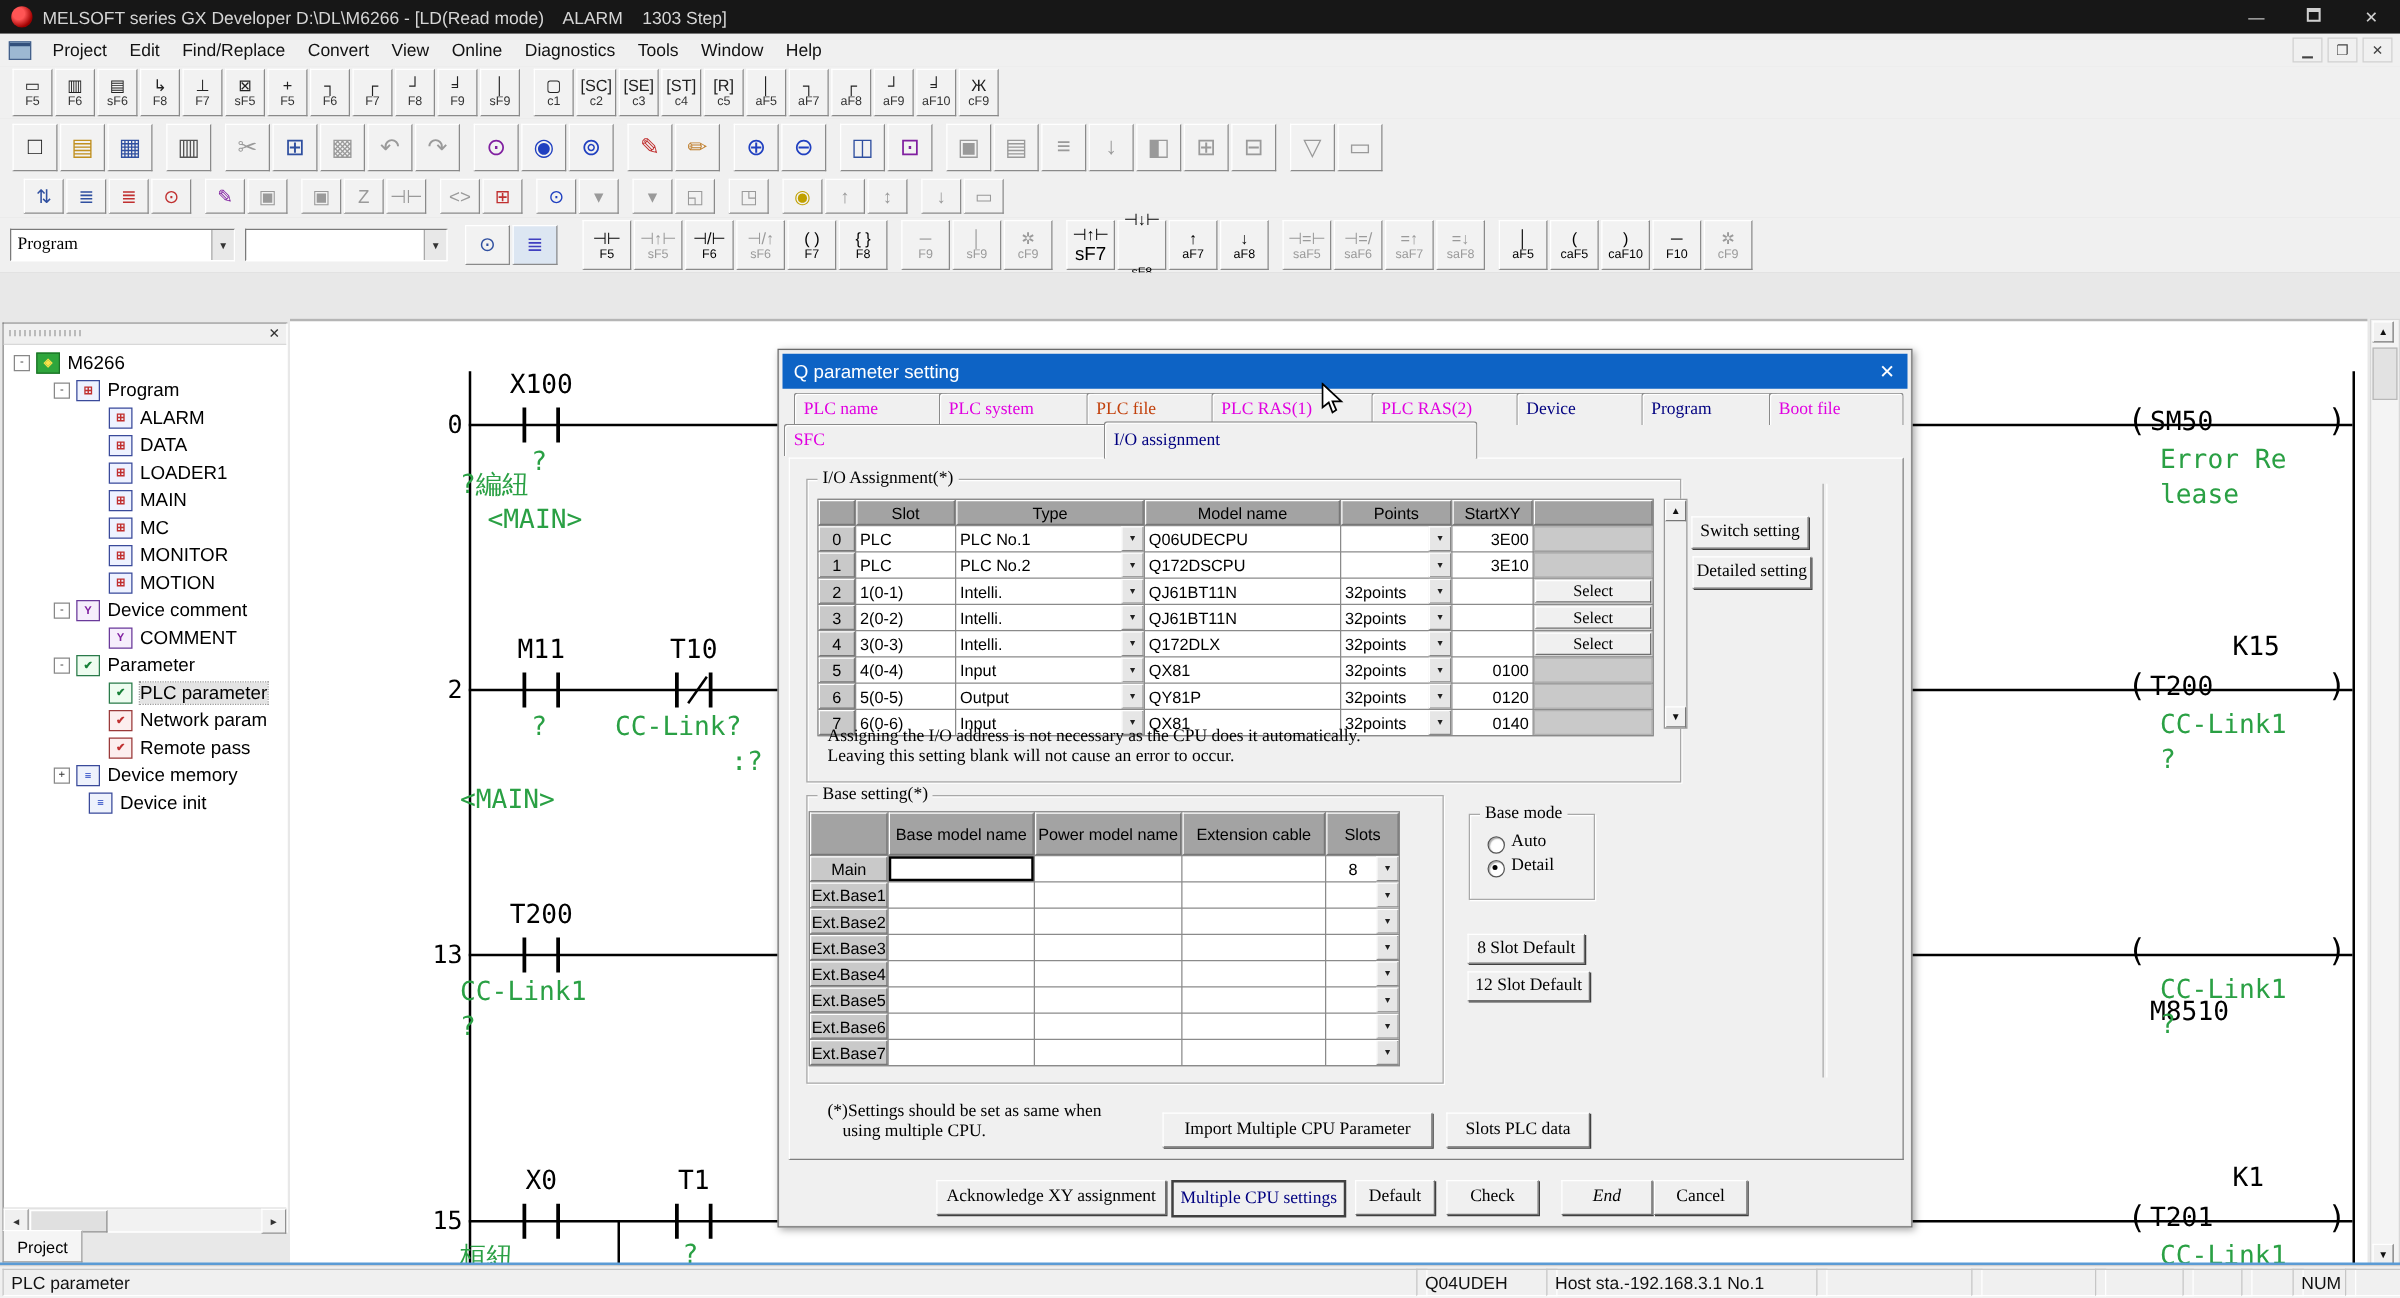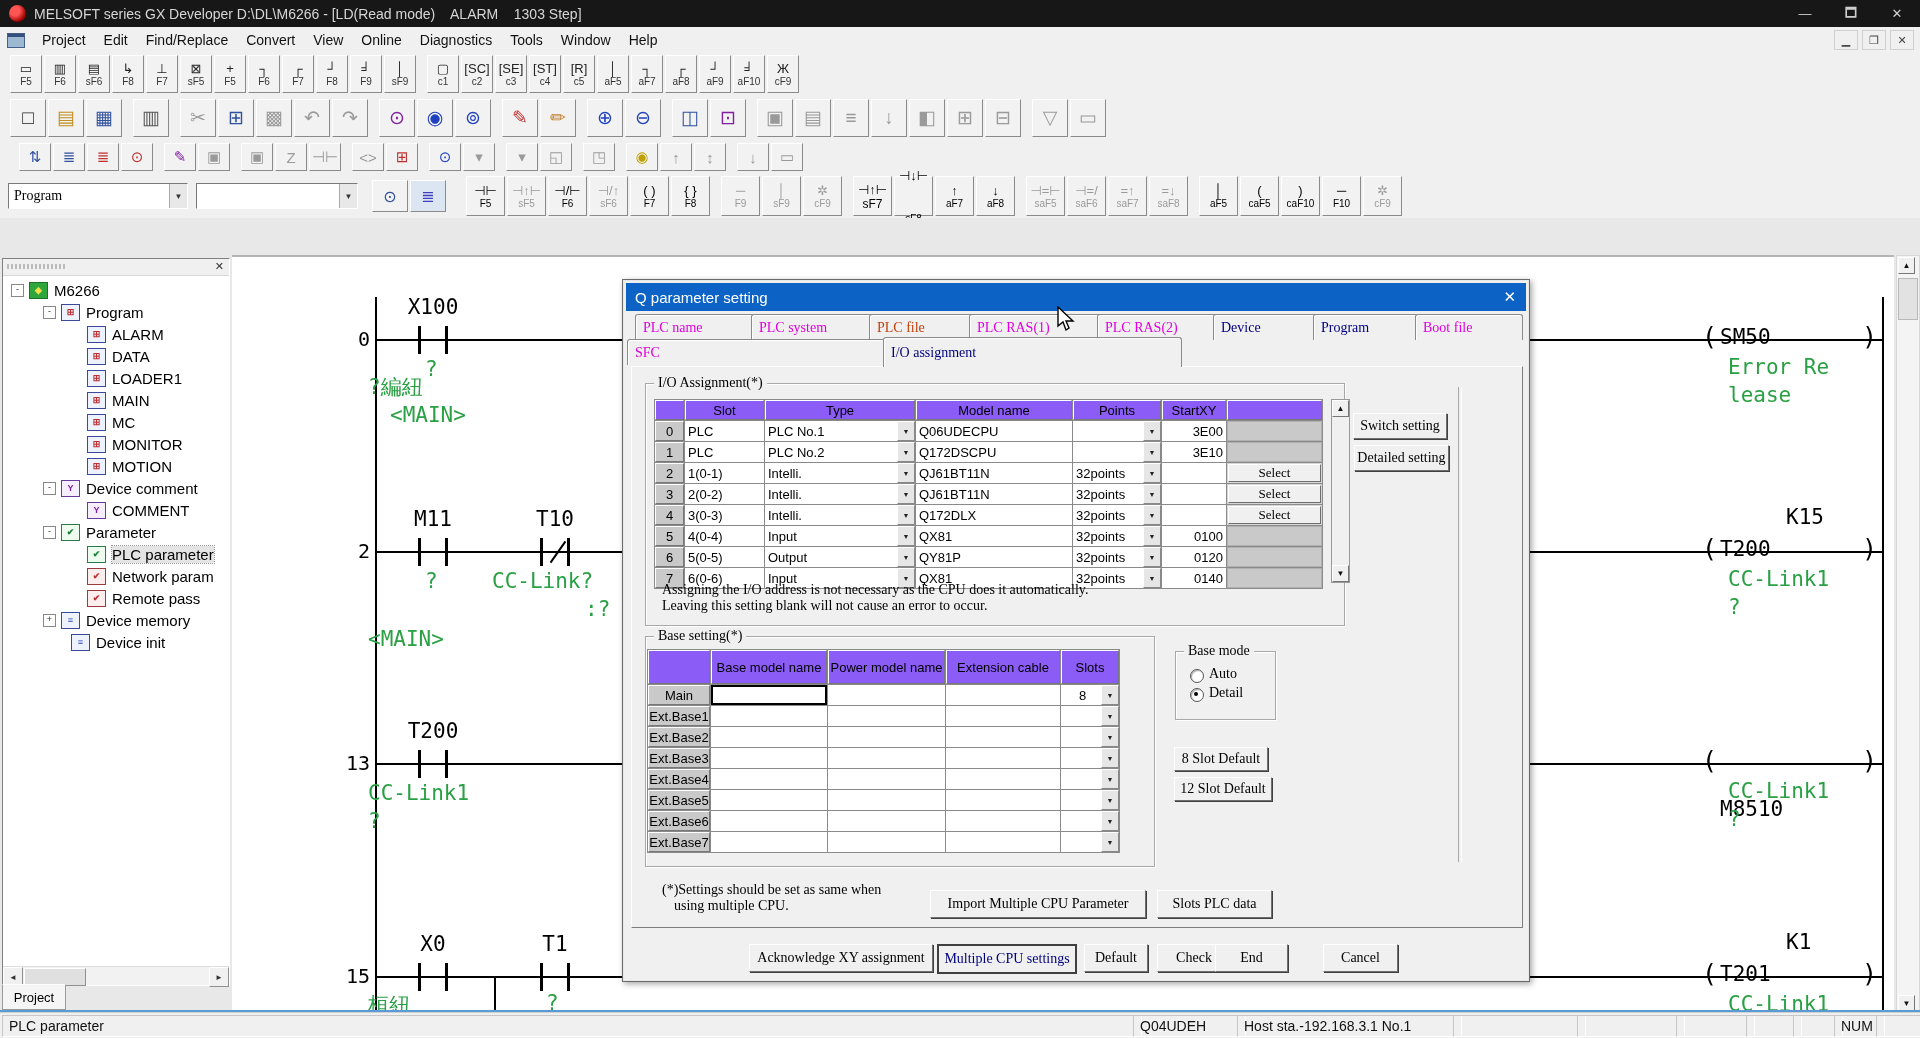--- a/index.html
+++ b/index.html
@@ -118,21 +118,21 @@
   .dbtn{position:absolute;background:#f0f0f0;border:1px solid;border-color:#fff #6f6f6f #6f6f6f #fff;
         box-shadow:1px 1px 0 #404040;display:flex;align-items:center;justify-content:center;
         font-family:"Liberation Serif",serif;font-size:14px;color:#000;}
   .dbtn-accent{border:2px solid #404040;box-shadow:none;color:#000080;}
   .note{position:absolute;font-family:"Liberation Serif",serif;font-size:14px;color:#000;white-space:pre;}
 
   
   #io-table{position:absolute;left:22px;top:32px;display:grid;
             grid-template-columns:29px 79px 150px 156px 88px 64px 95px;gap:1px;background:#8a8a8a;
             border:1px solid #8a8a8a;font-size:13px;}
-  .hc{background:#8b5cf6;display:flex;align-items:center;justify-content:center;height:20px;
+  .hc{background:#a3a3a3;display:flex;align-items:center;justify-content:center;height:20px;
       border-top:1px solid #fff;border-left:1px solid #fff;border-bottom:1px solid #777;border-right:1px solid #777;
       box-sizing:border-box;}
   .idxc{background:#c9c9c9;display:flex;align-items:center;justify-content:center;height:20px;
         border-top:1px solid #fff;border-left:1px solid #fff;border-bottom:1px solid #777;border-right:1px solid #777;
         box-sizing:border-box;}
   .wc{background:#fff;height:20px;display:flex;align-items:center;padding:0 3px;box-sizing:border-box;overflow:hidden;}
   .wc.dd{padding-right:0;}
   .wc .txt{flex:1;white-space:nowrap;}
   .wc .arr{width:16px;height:18px;background:#e6e6e6;border:1px solid;border-color:#fff #888 #888 #fff;
            display:flex;align-items:center;justify-content:center;font-size:7px;color:#222;flex:0 0 auto;}
@@ -508,21 +508,21 @@
         <span class="s" style="font-size: 13px;">│</span>
         <span class="k" style="font-size: 10px;">sF9</span>
       </div>
       <div class="tbtn dim" style="width: 37px; height: 38px;">
         <span class="s" style="font-size: 13px;">✲</span>
         <span class="k" style="font-size: 10px;">cF9</span>
       </div>
       <div class="tgap"></div>
       <div class="tbtn" style="width: 37px; height: 38px;">
         <span class="s" style="font-size: 13px;">⊣↑⊢</span>
-        <span class="k" style="font-size: 12px;">sF7</span>
+        <span class="k" style="font-size: 15px;">sF7</span>
       </div>
       <div class="tbtn" style="width: 37px; height: 38px;">
         <span class="s" style="font-size: 13px;">⊣↓⊢</span>
         <span class="k" style="font-size: 10px; margin-top: 30px;">sF8</span>
       </div>
       <div class="tbtn" style="width: 37px; height: 38px;">
         <span class="s" style="font-size: 13px;">↑</span>
         <span class="k" style="font-size: 10px;">aF7</span>
       </div>
       <div class="tbtn" style="width: 37px; height: 38px;">
@@ -1053,21 +1053,21 @@
       </div>
       <div class="dbtn dbtn-accent" style="left: 314px; top: 664px; width: 136px; height: 26px;">
         <span>Multiple CPU settings</span>
       </div>
       <div class="dbtn" style="left: 461px; top: 664px; width: 62px; height: 26px;">
         <span>Default</span>
       </div>
       <div class="dbtn" style="left: 534px; top: 664px; width: 72px; height: 26px;">
         <span>Check</span>
       </div>
-      <div class="dbtn" style="left: 592px; top: 664px; width: 71px; height: 26px;">
+      <div class="dbtn" style="left: 626px; top: 664px; width: 71px; height: 26px; font-style: italic;">
         <span>End</span>
       </div>
       <div class="dbtn" style="left: 700px; top: 664px; width: 73px; height: 26px;">
         <span>Cancel</span>
       </div>
     </div>
 
   <svg id="cursor" width="22" height="26" viewBox="0 0 22 26">
     <polygon points="1,1 1,20 6,16 9,24 12,22 9,15 16,15" fill="#fff" stroke="#000" stroke-width="1.4"></polygon>
   </svg>

